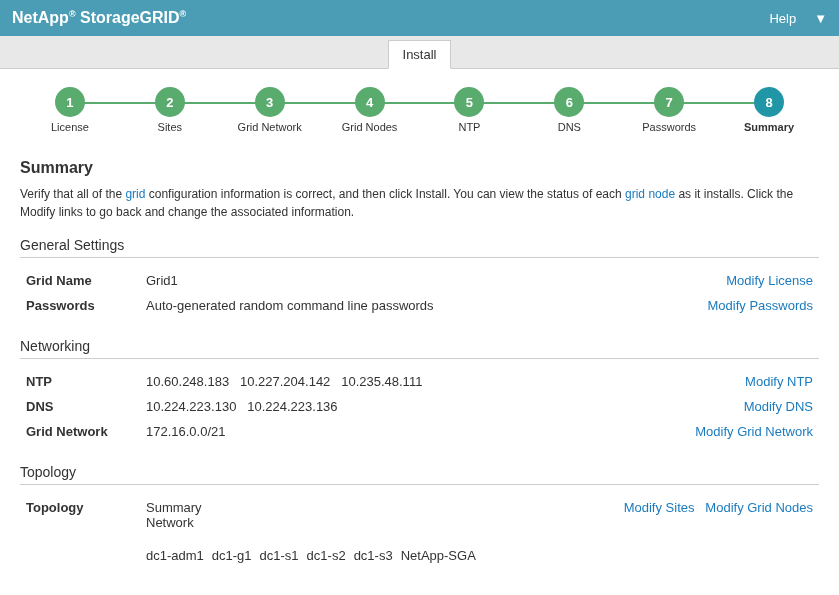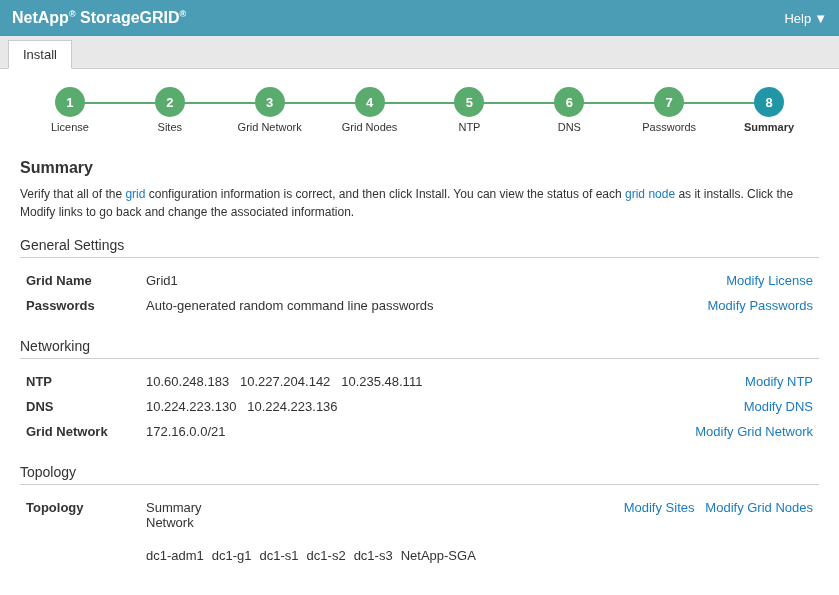--- a/index.html
+++ b/index.html
@@ -13,28 +13,29 @@
       justify-content: space-between;
       padding: 0 12px;
       height: 36px;
     }
     .header-title {
       color: #fff;
       font-size: 16px;
       font-weight: bold;
     }
     .header-title sup { font-size: 9px; }
-    .header-help { color: #fff; font-size: 13px; cursor: pointer; display: flex; align-items: center; gap: 3px; }
+    .header-help { color: #fff; font-size: 13px; cursor: pointer; display: flex; align-items: center; gap: 18px; }
 
     
     .tab-bar {
       background: #e8e8e8;
       border-bottom: 1px solid #ccc;
       display: flex;
       padding: 0 8px;
+      justify-content: center;
     }
     .tab {
       padding: 6px 14px;
       font-size: 13px;
       cursor: pointer;
       border: 1px solid transparent;
       border-bottom: none;
       margin-top: 4px;
     }
     .tab.active {

